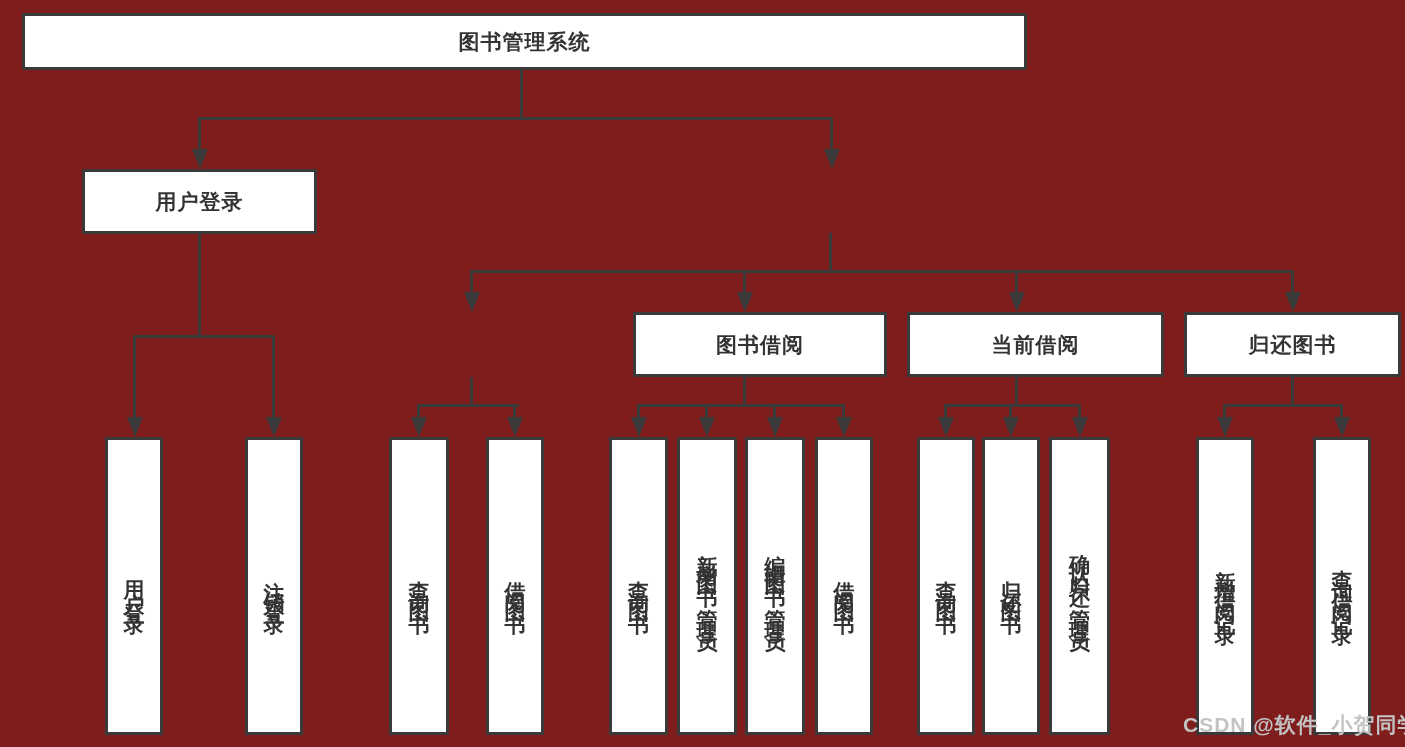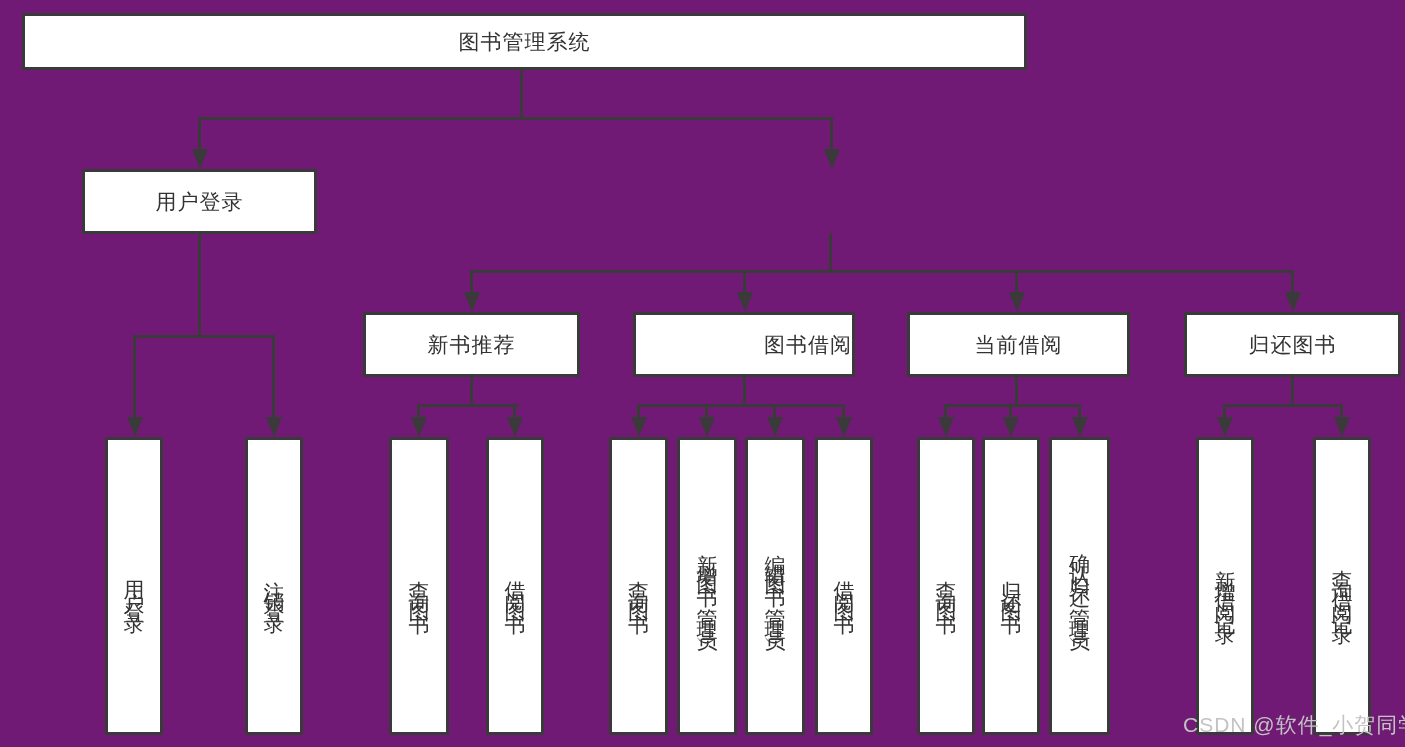--- a/index.html
+++ b/index.html
@@ -1,22 +1,23 @@
 <!DOCTYPE html>
 <html><head>
 <meta charset="utf-8">
 <style>
   html,body{margin:0;padding:0;background:#ffffff;}
   #canvas{
     position:relative;
     width:1405px;height:747px;
-    background:#701a75;
+    background:#7f1d1d;
     font-family:"Liberation Sans","DejaVu Sans",sans-serif;
     color:#333333;
     overflow:hidden;
+    font-weight:bold;
   }
   .node{
     position:absolute;
     box-sizing:border-box;
     border:3px solid #3a3a3a;
     background:#ffffff;
     display:flex;align-items:center;justify-content:center;
     font-size:21px;
     color:#333333;
     letter-spacing:1px;
@@ -114,29 +115,26 @@
 
   <div class="node" style="left:22px;top:13px;width:1005px;height:57px;">
     <span>图书管理系统</span>
   </div>
 
   <div class="node" style="left:82px;top:169px;width:235px;height:65px;">
     <span>用户登录</span>
   </div>
 
 
-  <div class="node" style="left:363px;top:312px;width:217px;height:65px;">
-    <span>新书推荐</span>
-  </div>
 
-  <div class="node" style="left:633px;top:312px;width:222px;height:65px;justify-content:flex-end;">
+  <div class="node" style="left:633px;top:312px;width:254px;height:65px;">
     <span>图书借阅</span>
   </div>
 
-  <div class="node" style="left:907px;top:312px;width:223px;height:65px;">
+  <div class="node" style="left:907px;top:312px;width:257px;height:65px;">
     <span>当前借阅</span>
   </div>
 
   <div class="node" style="left:1184px;top:312px;width:217px;height:65px;">
     <span>归还图书</span>
   </div>
 
   <div class="node leaf" style="left:105px;top:437px;width:58px;height:298px;">
     <span>用户登录</span>
   </div>

